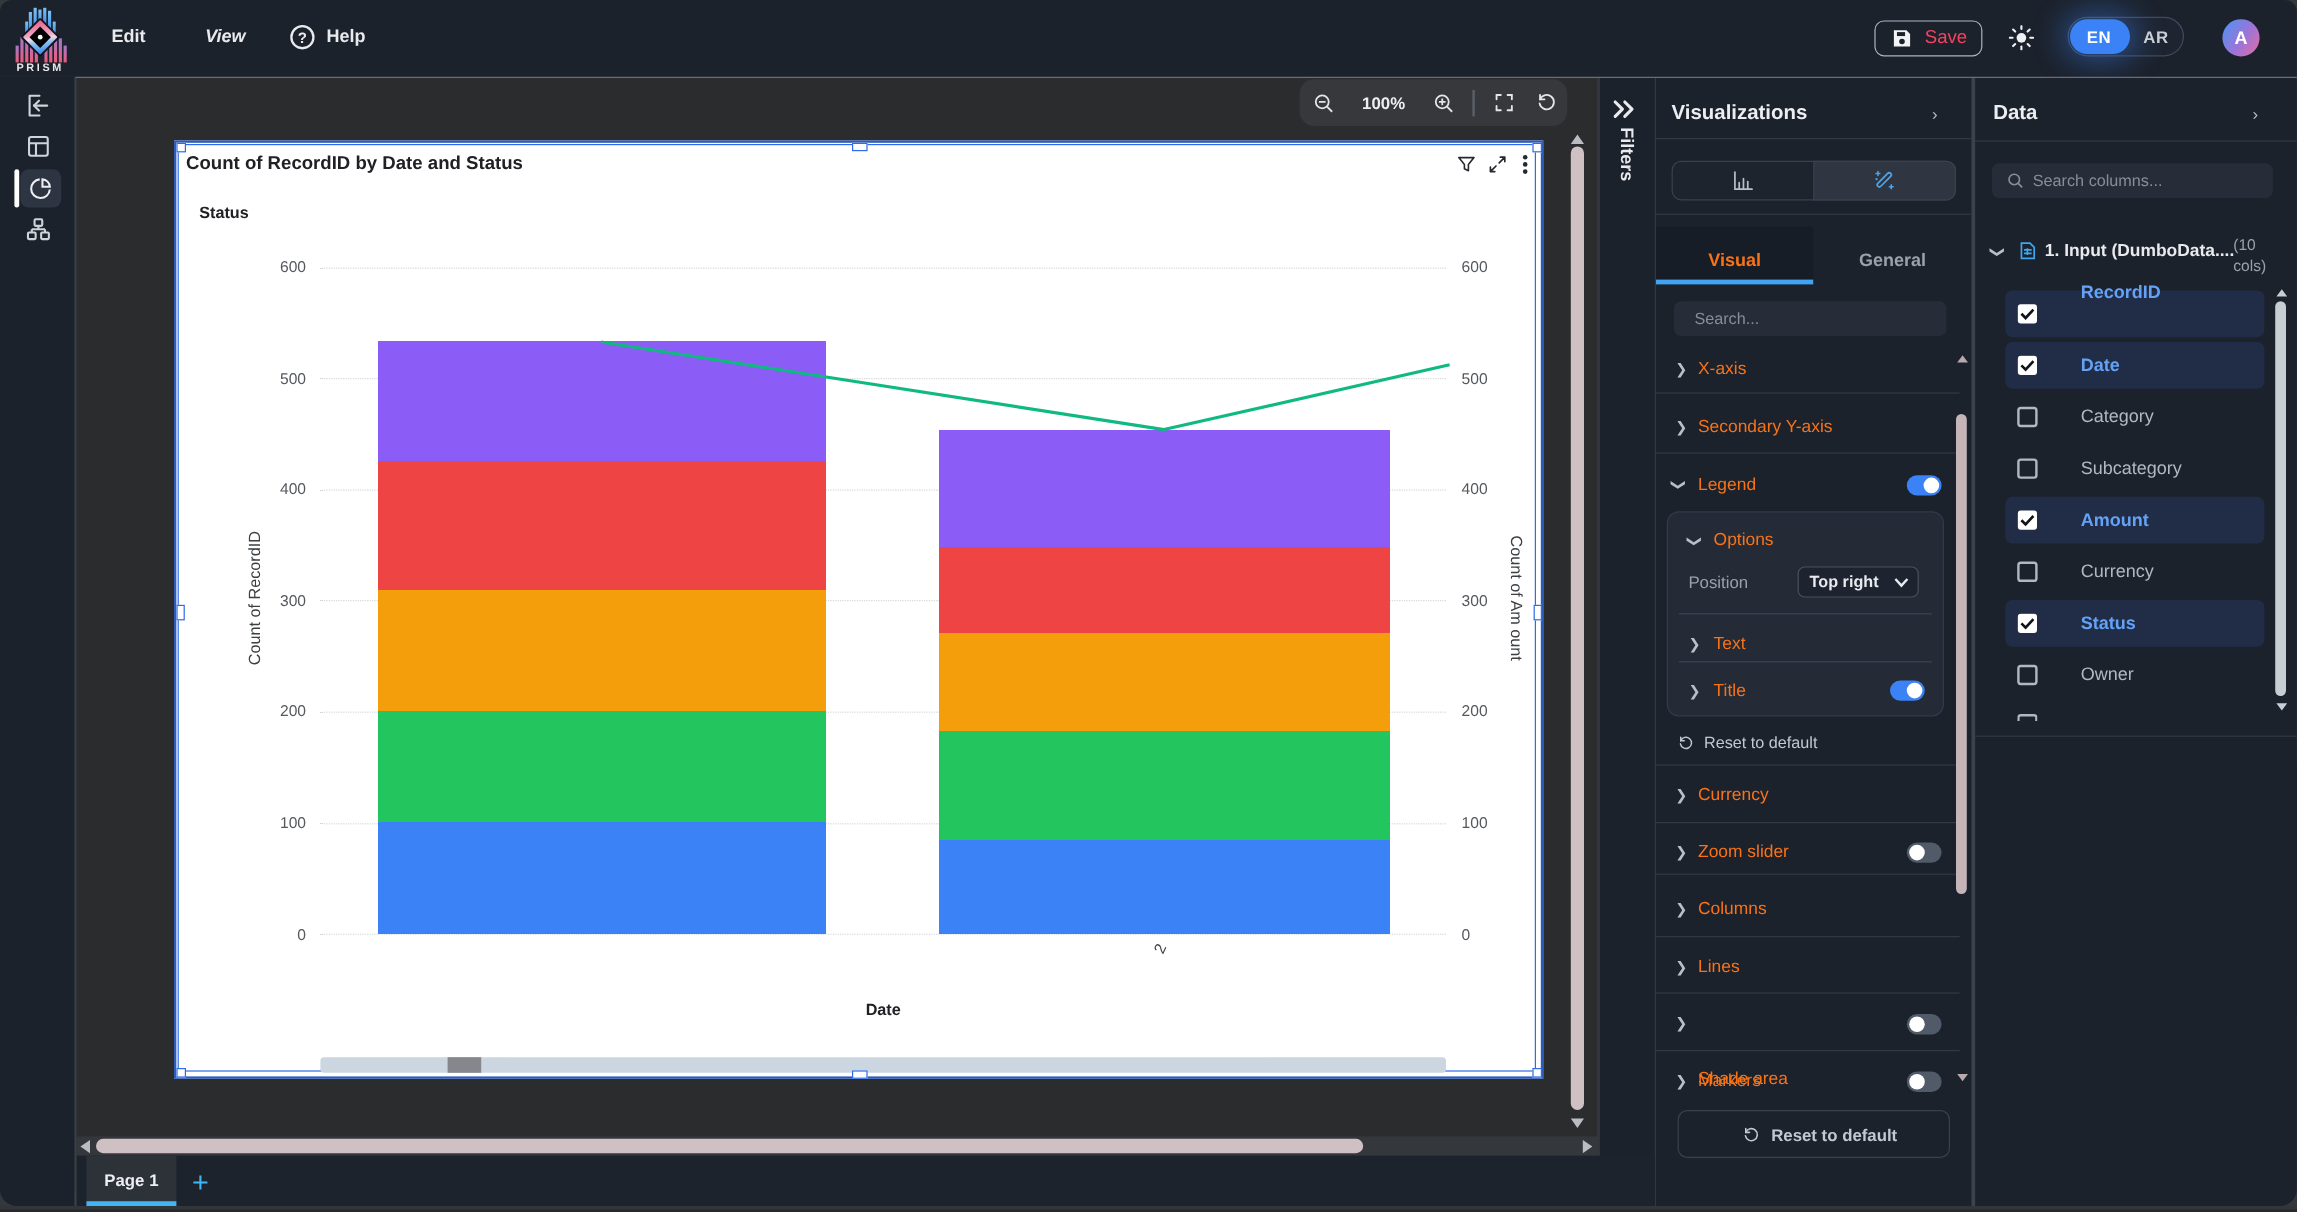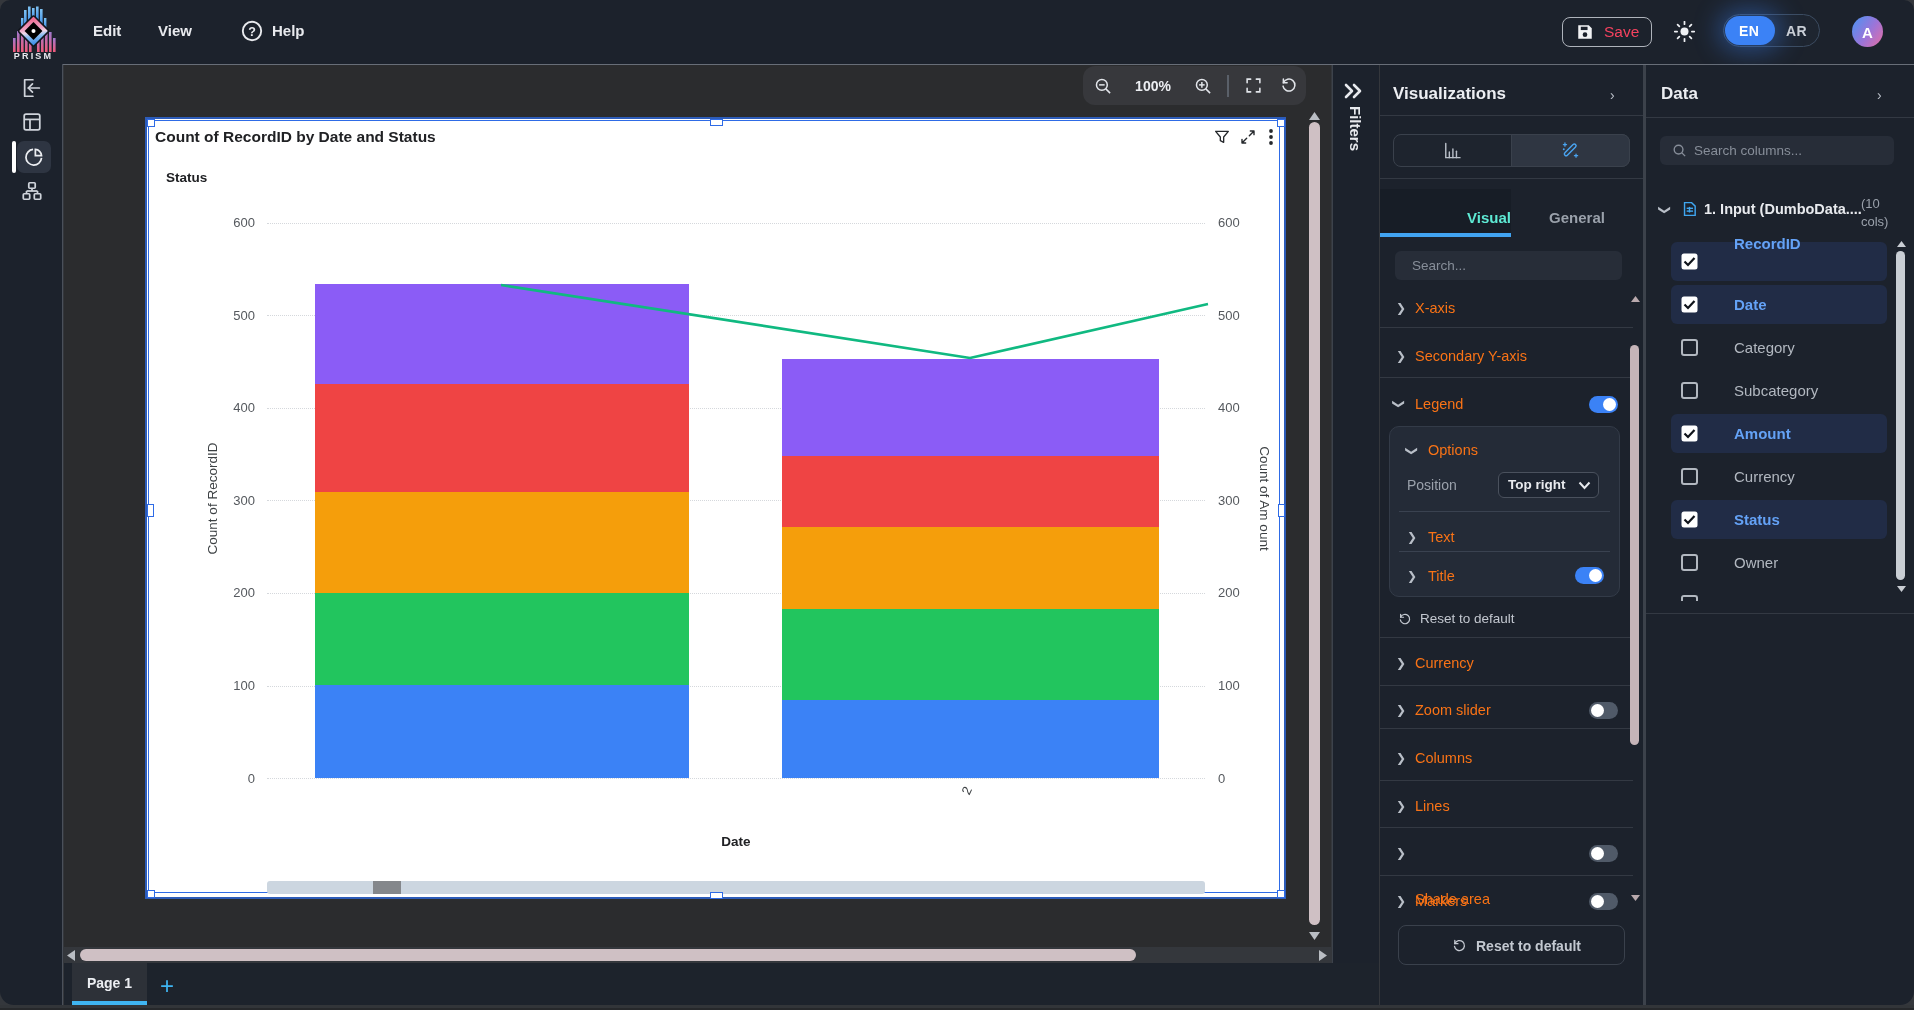--- a/index.html
+++ b/index.html
@@ -99,21 +99,21 @@
     <rect x="44" y="33" width="2.6" height="14"></rect>
   </g>
   <g transform="rotate(45 24.5 26)">
     <rect x="13.5" y="15" width="22" height="22" rx="1.5" fill="url(#lgd)" stroke="#12151c" stroke-width="1.6"></rect>
     <rect x="18.2" y="19.7" width="12.6" height="12.6" fill="#000"></rect>
   </g>
   <circle cx="24.5" cy="26" r="2" fill="#fff"></circle>
   <text x="24.5" y="54" font-size="9" font-weight="700" fill="#e8e9ee" text-anchor="middle" letter-spacing="2.2">PRISM</text>
 </svg>
 <div class="menuitem" style="left:93px;">Edit</div>
-<div class="menuitem" style="left:158px;">View</div>
+<div class="menuitem" style="left:171px;font-style:italic;">View</div>
 <svg class="abs" style="left:241px;top:20px" width="22" height="22" viewBox="0 0 22 22">
   <circle cx="11" cy="11" r="9.2" fill="none" stroke="#e8eaee" stroke-width="1.9"></circle>
   <text x="11" y="15.5" font-size="12.5" font-weight="700" fill="#e8eaee" text-anchor="middle">?</text>
 </svg>
 <div class="menuitem" style="left:272px;">Help</div>
 
 <div class="abs" style="left:1562px;top:17px;width:90px;height:30px;border:1.5px solid #aeb3bb;border-radius:8px;"></div>
 <svg class="abs" style="left:1576px;top:23px" width="18" height="18" viewBox="0 0 24 24">
   <path fill="#f2f3f5" d="M3 3h14l4 4v14H3z"></path>
   <rect x="6.4" y="5" width="9" height="4.4" fill="#1c222c"></rect>
@@ -316,21 +316,21 @@
 </svg>
 <svg class="abs" style="left:1561px;top:141px" width="19" height="19" viewBox="0 0 24 24" fill="none" stroke="#4aa4f0" stroke-width="1.8" stroke-linecap="round">
   <rect x="9" y="2.2" width="4.4" height="19" rx="2.2" transform="rotate(45 12 12)" fill="none"></rect>
   <path d="M5 2.5 v4 M3 4.5 h4" stroke-width="1.6"></path>
   <path d="M19 16.5 v4 M17 18.5 h4" stroke-width="1.6"></path>
   <path d="M3.5 10.5 l0 0" stroke-width="2.4"></path>
 </svg>
 <div class="hdiv" style="left:1380px;top:178px;width:263px;"></div>
 
 <div class="abs" style="left:1380px;top:189px;width:131px;height:46px;background:#171d26;"></div>
-<div class="abs" style="left:1380px;top:209px;width:131px;text-align:right;color:#5eead4;font-size:15px;font-weight:700;">Visual</div>
+<div class="abs" style="left:1380px;top:209px;width:131px;text-align:center;color:#f97316;font-size:15px;font-weight:700;">Visual</div>
 <div class="abs" style="left:1511px;top:209px;width:132px;text-align:center;color:#9aa1ab;font-size:15px;font-weight:700;">General</div>
 <div class="abs" style="left:1380px;top:233px;width:131px;height:3.5px;background:#41a4f2;"></div>
 
 <div class="searchbox" style="left:1395px;top:251px;width:227px;height:29px;"></div>
 <div class="abs" style="left:1412px;top:258px;color:#878e99;font-size:13.5px;">Search...</div>
 
 <div class="chev" style="left:1396px;top:301px;">❯</div>
 <div class="rowlab" style="left:1415px;top:300px;">X-axis</div>
 <div class="hdiv" style="left:1380px;top:327px;width:253px;"></div>
 <div class="chev" style="left:1396px;top:349px;">❯</div>

